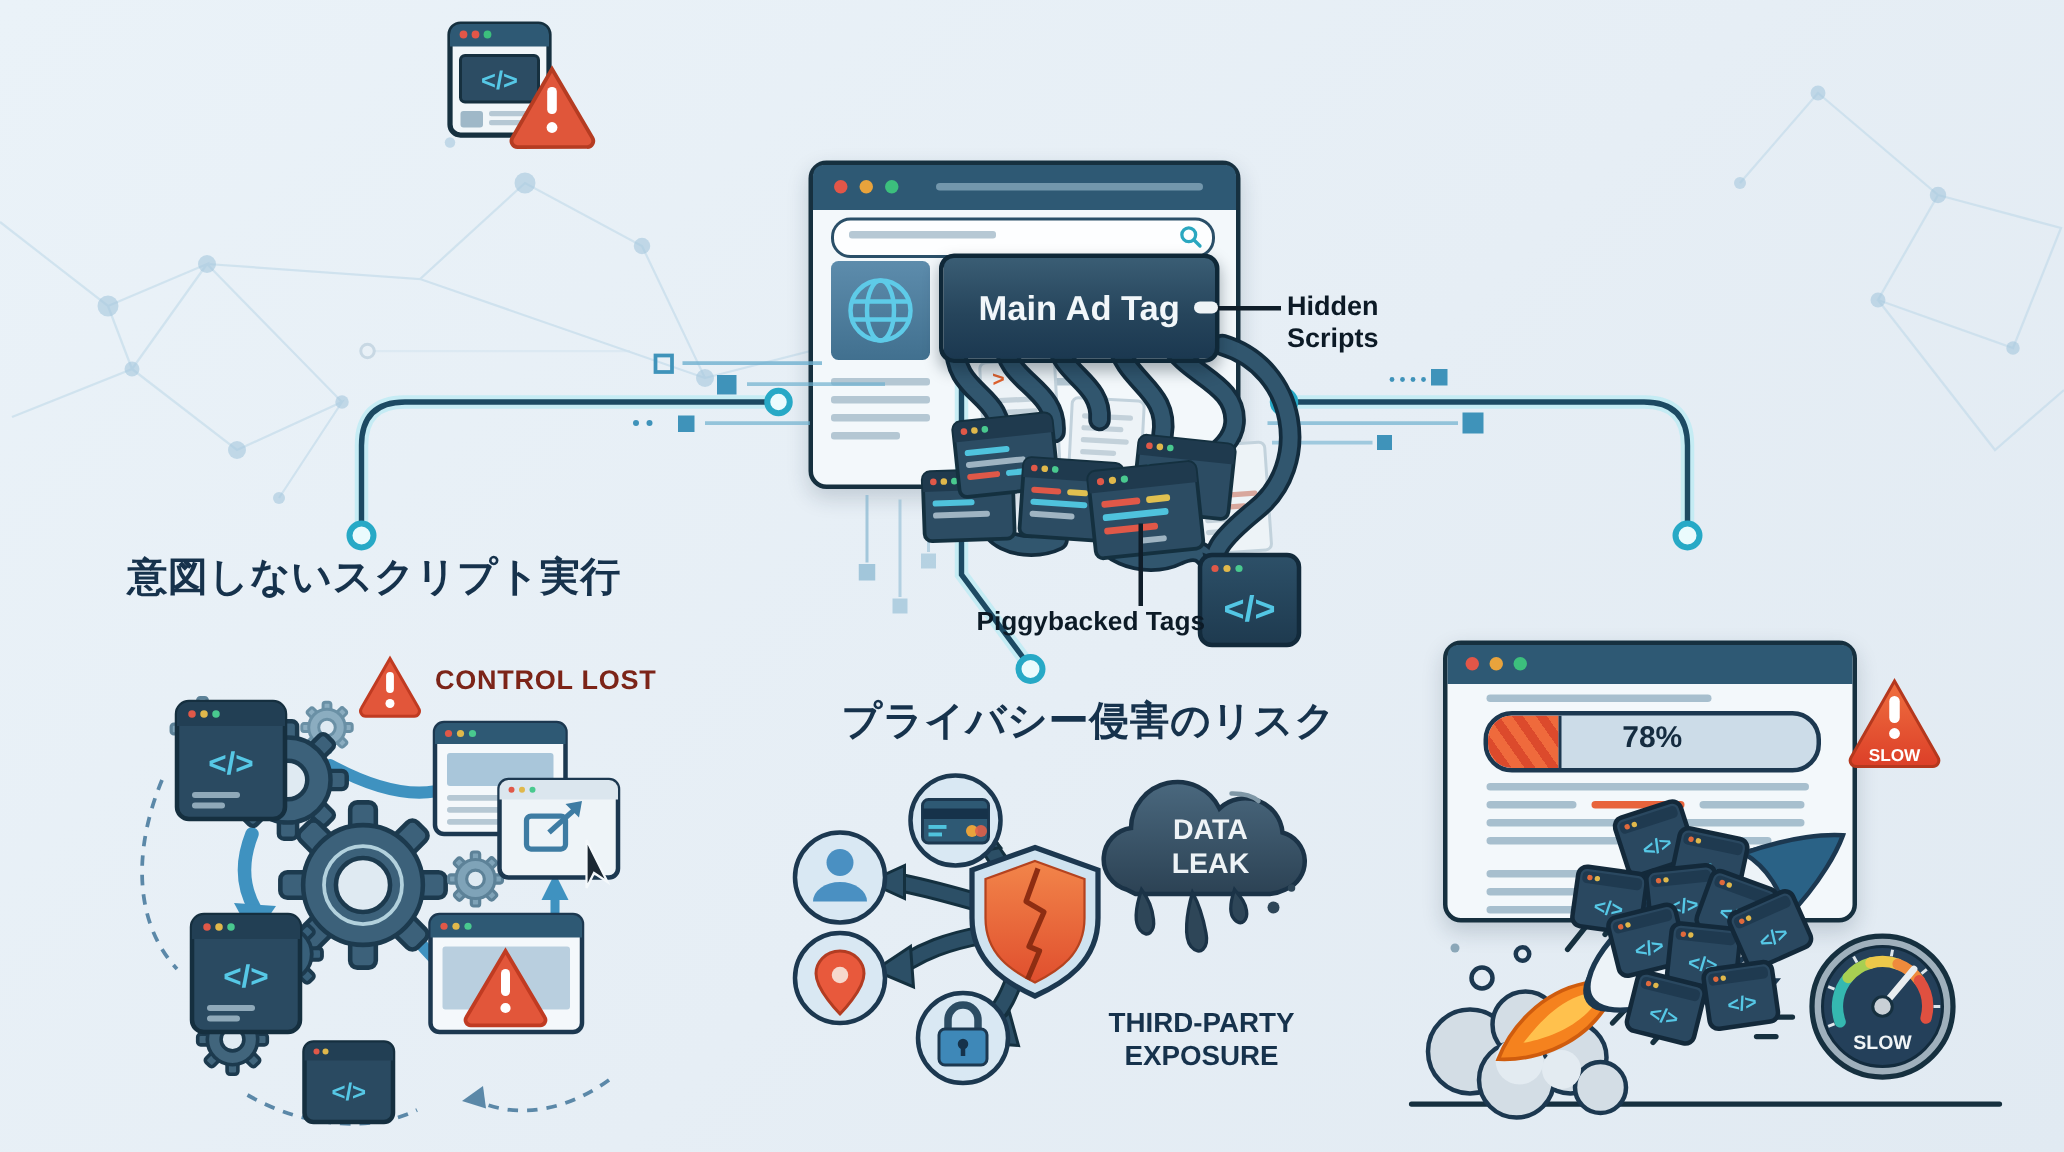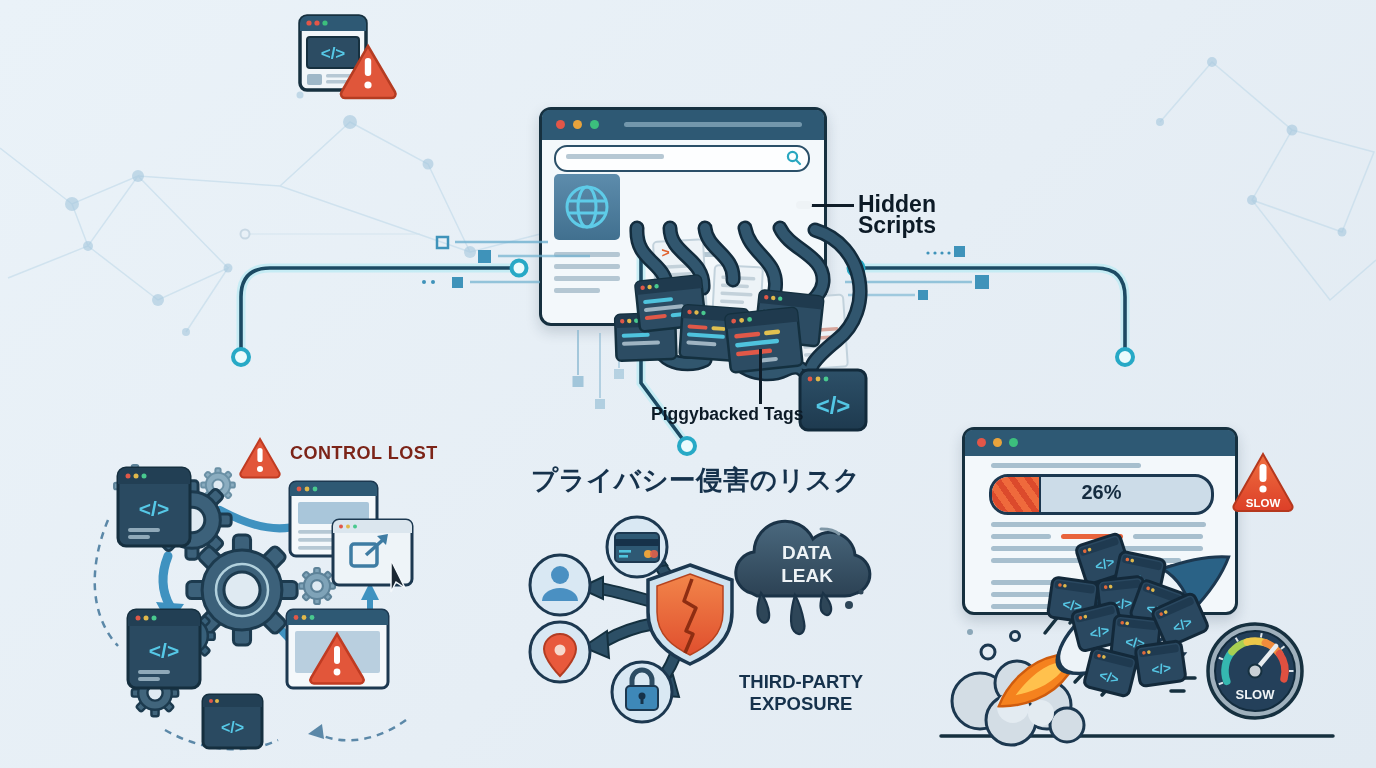--- a/index.html
+++ b/index.html
@@ -32,21 +32,21 @@
   .globe-tile{position:absolute;left:12px;top:64px;width:66px;height:66px;border-radius:5px;
               background:linear-gradient(180deg,#5d8cac,#41708f);}
   .gline{position:absolute;height:4.5px;border-radius:2px;background:#b4c7d3;}
 
   .main-tag{left:626px;top:169px;width:181px;height:67px;z-index:6;display:flex;align-items:center;justify-content:center;
             border:3.5px solid #0f2838;border-radius:10px;color:#f2f7fa;font-size:23px;font-weight:800;
             background:linear-gradient(180deg,#3a5d74 0%,#26455c 55%,#1b3850 100%);
             box-shadow:0 5px 10px rgba(8,28,44,.35);}
   .tag-line{left:806px;top:204px;width:48px;height:3px;background:#0f1d29;z-index:6;}
   .tag-pill{left:796px;top:201px;width:16px;height:8px;border-radius:4px;background:#eef3f6;z-index:7;}
-  .hidden-label{left:858px;top:194px;z-index:6;font-size:23px;font-weight:800;color:#0c1a26;line-height:21px;}
+  .hidden-label{left:858px;top:194px;z-index:6;font-size:18px;font-weight:800;color:#0c1a26;line-height:21px;}
   .pig-line{left:759px;top:349px;width:3px;height:55px;background:#0f1d29;z-index:6;}
   .pig-label{left:651px;top:404px;font-size:17.5px;font-weight:800;color:#0c1a26;z-index:6;white-space:nowrap;}
 
   
   .ctrl-lost{left:290px;top:443px;font-size:18px;font-weight:700;color:#7c2418;letter-spacing:.5px;white-space:nowrap;}
 
   
   .r-browser{left:962px;top:427px;width:270px;height:182px;}
   .prog{position:absolute;left:24px;top:44px;width:219px;height:35px;border:3px solid #1c3850;border-radius:19px;
         background:#ccdce8;overflow:hidden;}
@@ -312,29 +312,31 @@
 
     <g transform="translate(225,150)">
       <rect width="66" height="60" rx="8" fill="url(#tileg)" stroke="#122a3b" stroke-width="3"></rect>
       <circle cx="10" cy="9" r="2.4" fill="#e05848"></circle>
         <circle cx="18" cy="9" r="2.4" fill="#e0b84b"></circle>
         <circle cx="26" cy="9" r="2.4" fill="#49c98f"></circle>
       <text x="33" y="44" font-size="24" font-weight="bold" fill="#53c6e4" text-anchor="middle">&lt;/&gt;</text>
     </g>
   </svg>
 
+  <div class="abs main-tag">Main Ad Tag</div>
   <div class="abs tag-line"></div>
   <div class="abs tag-pill"></div>
   <div class="abs hidden-label">
     <div>Hidden</div>
     <div>Scripts</div>
   </div>
   <div class="abs pig-line"></div>
   <div class="abs pig-label">Piggybacked Tags</div>
 
+  <div class="abs sec-title" style="left:85px;top:366px;">意図しないスクリプト実行</div>
   <svg class="abs" style="left:238px;top:436px;" width="46" height="42">
     <path d="M22,3 L41,36 a3.5,3.5 0 0 1 -3,5.5 H6 a3.5,3.5 0 0 1 -3,-5.5 Z" fill="#e2563a" stroke="#c03b22" stroke-width="2"></path>
     <rect x="19.4" y="12" width="5.2" height="14" rx="2.6" fill="#fff"></rect>
       <circle cx="22" cy="33" r="3" fill="#fff"></circle>
   </svg>
   <div class="abs ctrl-lost">CONTROL LOST</div>
 
   <svg class="abs" style="left:70px;top:428px;" width="400" height="335" viewBox="0 0 400 335">
     <defs>
       <g id="gear">
@@ -448,21 +450,21 @@
 
     <g transform="translate(133,267)">
       <rect width="59" height="53" rx="6" fill="#2a4a61" stroke="#152f3f" stroke-width="3"></rect>
       <path d="M0,6 a6,6 0 0 1 6,-6 h47 a6,6 0 0 1 6,6 v6 H0 z" fill="#223f54"></path>
       <circle cx="8" cy="6" r="2" fill="#e05848"></circle>
         <circle cx="14" cy="6" r="2" fill="#e0b84b"></circle>
       <text x="29.5" y="38" font-size="16" font-weight="bold" fill="#56c8e6" text-anchor="middle">&lt;/&gt;</text>
     </g>
   </svg>
 
-  <div class="abs sec-title" style="left:531px;top:462px;">プライバシー侵害のリスク</div>
+  <div class="abs sec-title" style="left:561px;top:462px;">プライバシー侵害のリスク</div>
 
   <svg class="abs" style="left:505px;top:495px;" width="380" height="255" viewBox="0 0 380 255">
     <defs>
       <linearGradient id="sg" x1="0" y1="0" x2="0" y2="1">
         <stop offset="0" stop-color="#f2854a"></stop>
           <stop offset="1" stop-color="#e04f2e"></stop>
       </linearGradient>
       <linearGradient id="cg" x1="0" y1="0" x2="0" y2="1">
         <stop offset="0" stop-color="#4a687e"></stop>
           <stop offset="1" stop-color="#2c4254"></stop>
@@ -546,21 +548,21 @@
 
   <div class="abs browser r-browser">
     <div class="bar" style="height:26px;">
       <span class="dot d1" style="left:12px;top:8px;"></span>
       <span class="dot d2" style="left:28px;top:8px;"></span>
       <span class="dot d3" style="left:44px;top:8px;"></span>
     </div>
     <span class="rline" style="left:26px;top:33px;width:150px;"></span>
     <div class="prog">
       <div class="prog-fill"></div>
-      <div class="prog-label">26%</div>
+      <div class="prog-label">78%</div>
     </div>
     <span class="rline" style="left:26px;top:92px;width:215px;"></span>
     <span class="rline" style="left:26px;top:104px;width:60px;"></span>
     <span class="rline orange" style="left:96px;top:104px;width:62px;"></span>
     <span class="rline" style="left:168px;top:104px;width:70px;"></span>
     <span class="rline" style="left:26px;top:116px;width:212px;"></span>
     <span class="rline" style="left:26px;top:128px;width:190px;"></span>
     <span class="rline" style="left:26px;top:150px;width:88px;"></span>
     <span class="rline" style="left:124px;top:150px;width:60px;"></span>
     <span class="rline" style="left:26px;top:162px;width:140px;"></span>

